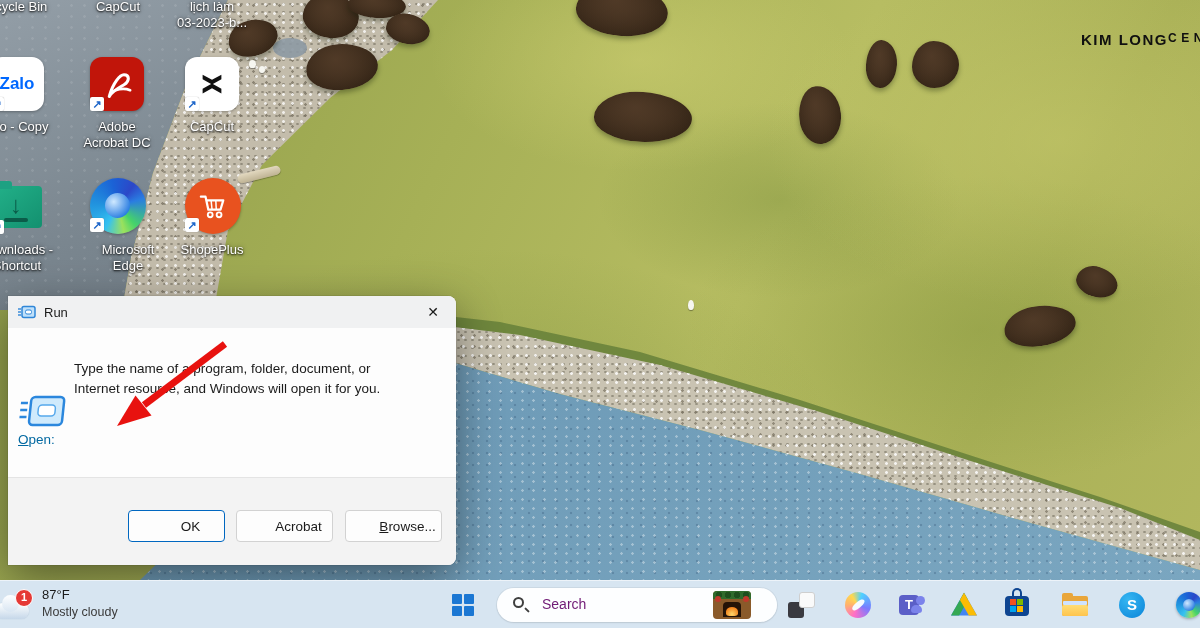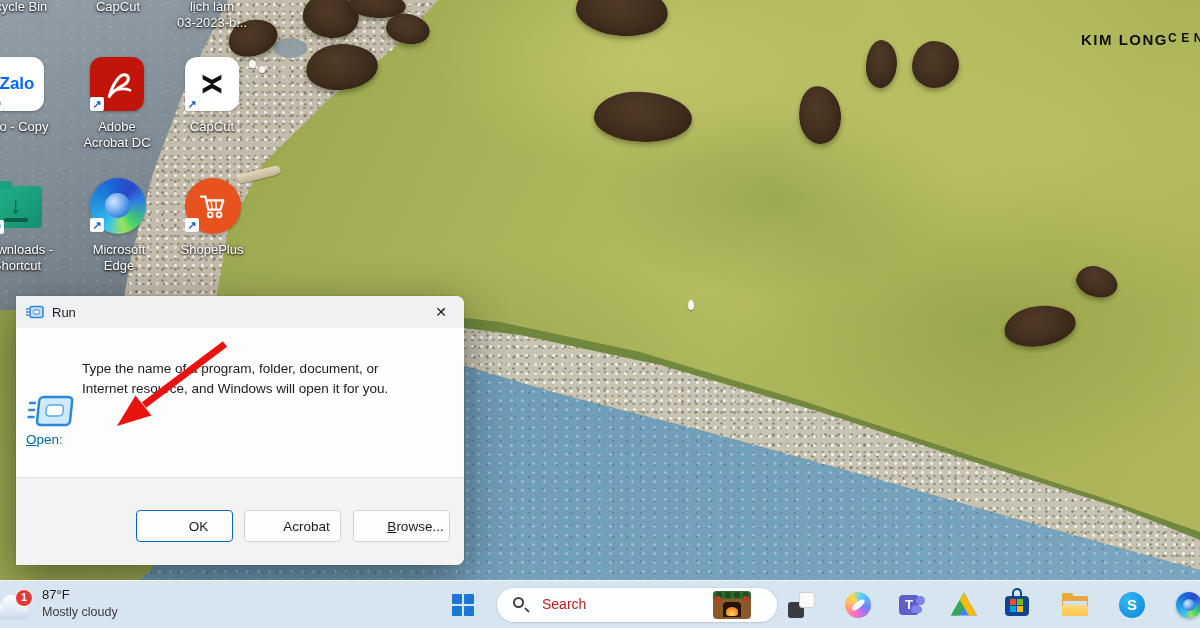--- a/index.html
+++ b/index.html
@@ -84,21 +84,21 @@
   .dl-arrow { position:absolute; left:14px; top:6px; width:24px; height:26px; color:#0b5c49; font-size:24px; font-weight:bold; line-height:26px; text-align:center; }
   .dl-tray { position:absolute; left:14px; top:32px; width:24px; height:4px; background:#0b5c49; border-radius:2px; }
   .edge-ball { border-radius:50%;
     background:conic-gradient(from 210deg, #35c1f1, #2193de 18%, #1b62d6 38%, #2c47c8 52%, #2a7de1 62%, #46d369 80%, #9be15d 88%, #35c1f1);
     position:relative; overflow:hidden; box-shadow:0 1px 3px rgba(0,0,0,.3); }
   .edge-ball::after { content:""; position:absolute; left:26%; top:26%; width:46%; height:46%; border-radius:50%;
     background:radial-gradient(circle at 35% 35%, #cfe9ff, #2a7de1 75%); }
   .shope-ball { width:56px; height:56px; border-radius:50%; background:#e8521f; display:flex; align-items:center; justify-content:center; box-shadow:0 1px 3px rgba(0,0,0,.3); }
 
   
-  .run-dialog { position:absolute; left:16px; top:296px; width:448px; height:269px; background:#fdfdfd;
+  .run-dialog { position:absolute; left:8px; top:296px; width:448px; height:269px; background:#fdfdfd;
     border-radius:0 8px 8px 0; box-shadow:0 14px 45px rgba(0,0,0,.45), 0 0 0 1px rgba(0,0,0,.06); z-index:5; }
   .run-title { position:absolute; left:0; top:0; width:100%; height:32px; background:#f0f1f2; border-radius:0 8px 0 0;
     display:flex; align-items:center; padding-left:10px; gap:8px; }
   .run-title-text { font-size:13px; color:#1a1a1a; }
   .run-close { position:absolute; right:8px; top:5px; width:30px; height:22px; text-align:center; line-height:22px;
     font-size:14px; color:#191919; cursor:default; }
   .run-body { position:absolute; left:0; top:32px; width:100%; height:149px; background:#fdfdfd; }
   .run-desc { position:absolute; left:66px; top:31px; width:360px; font-size:13.5px; line-height:20px; color:#1b1b1b; }
   .run-bigicon { position:absolute; left:10px; top:66px; }
   .open-label { position:absolute; left:10px; top:104px; font-size:13.5px; color:#0369a1; }
@@ -134,21 +134,21 @@
 
   .start { position:absolute; left:452px; top:13px; width:23px; height:23px; display:grid;
     grid-template-columns:10px 10px; grid-template-rows:10px 10px; gap:2px; }
   .start span { background:#1b77d3; border-radius:1px; }
 
   .search-pill { position:absolute; left:497px; top:7px; width:280px; height:34px; border-radius:17px;
     background:rgba(255,255,255,.95); box-shadow:0 0 0 1px rgba(0,0,0,.05), 0 1px 2px rgba(0,0,0,.08); }
   .mag { position:absolute; left:16px; top:9px; width:11px; height:11px; border:2px solid #3f3f3f; border-radius:50%; }
   .mag::after { content:""; position:absolute; left:9px; top:10px; width:6px; height:2px; background:#3f3f3f;
     border-radius:1px; transform:rotate(45deg); }
-  .search-text { position:absolute; left:45px; top:8px; font-size:14px; color:#b91c1c; }
+  .search-text { position:absolute; left:45px; top:8px; font-size:14px; color:#701a75; }
   .fireplace { position:absolute; left:216px; top:3px; width:38px; height:28px; border-radius:4px; overflow:hidden; background:#8a5a2a; }
   .fp-garland { position:absolute; left:0; top:0; width:100%; height:8px;
     background:radial-gradient(circle at 6px 4px, #1e4f1e 0 3px, transparent 3px) 0 0/9px 8px, #2f6b2c; }
   .fp-bow-l, .fp-bow-r { position:absolute; top:5px; width:6px; height:6px; border-radius:50%; background:#c0392b; }
   .fp-bow-l { left:2px; } .fp-bow-r { right:2px; }
   .fp-opening { position:absolute; left:10px; top:11px; width:18px; height:15px; border-radius:4px 4px 0 0; background:#241307; }
   .fp-fire { position:absolute; left:3px; top:5px; width:12px; height:9px; border-radius:50% 50% 30% 30%;
     background:radial-gradient(circle at 50% 80%, #ffd76b, #f2861f 70%, #b54a10); }
 
   .taskview { position:absolute; left:788px; top:11px; width:27px; height:26px; }
@@ -281,21 +281,21 @@
     </div>
     <div class="dlabel" style="left:-43px;top:242px;">
       <div>Downloads -</div>
       <div>Shortcut</div>
     </div>
 
     <div class="dicon" style="left:90px;top:178px;">
       <div class="edge-ball" style="width:56px;height:56px;"></div>
       <div class="shortcut"><span>↗</span></div>
     </div>
-    <div class="dlabel" style="left:59px;top:242px;">
+    <div class="dlabel" style="left:68px;top:242px;">
       <div>Microsoft</div>
       <div>Edge</div>
     </div>
 
     <div class="dicon" style="left:185px;top:178px;">
       <div class="shope-ball">
         <svg width="30" height="28" viewBox="0 0 32 30">
           <path d="M3,5 H8 L11,19 H24 L27,9 H9" fill="none" stroke="#fff" stroke-width="2.4" stroke-linejoin="round" stroke-linecap="round"></path>
           <line x1="14" y1="9" x2="15" y2="19" stroke="#fff" stroke-width="1.6"></line>
           <line x1="19" y1="9" x2="19.5" y2="19" stroke="#fff" stroke-width="1.6"></line>

